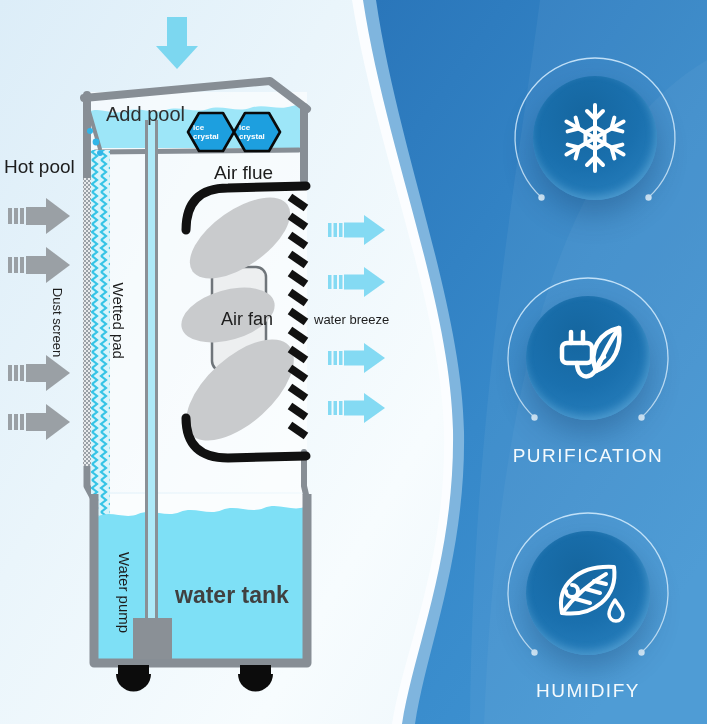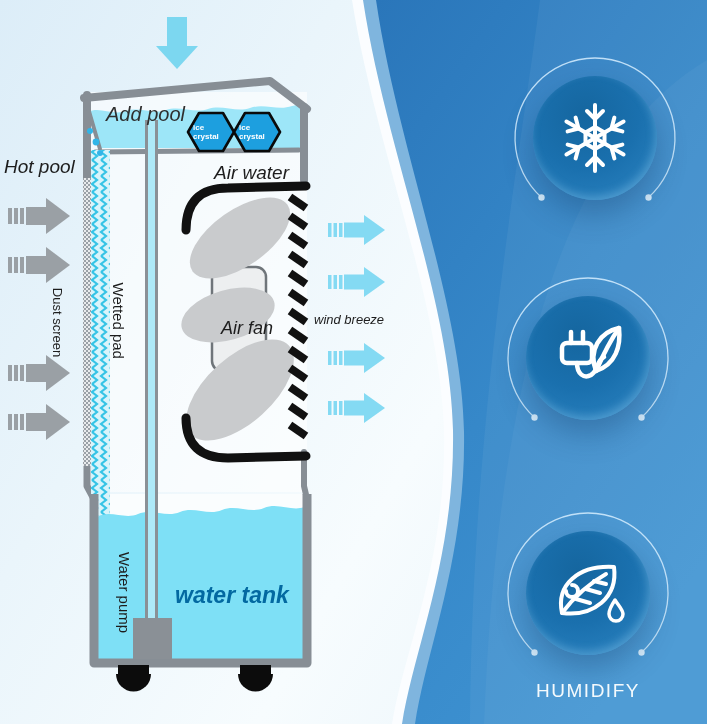--- a/index.html
+++ b/index.html
@@ -4,27 +4,27 @@
 <style>
   html,body{margin:0;padding:0;}
   body{
     width:707px;height:724px;position:relative;overflow:hidden;
     font-family:"Liberation Sans",sans-serif;
     background:linear-gradient(120deg,#dcedf8 0%,#eaf5fb 30%,#f7fcfe 60%,#e7f3fa 100%);
   }
   .abs{position:absolute;}
   svg{display:block;}
   
-  .lbl{position:absolute;color:#1d1d1d;white-space:nowrap;font-style:italic;}
+  .lbl{position:absolute;color:#1d1d1d;white-space:nowrap;}
   .lbl-hotwind{left:4px;top:156px;font-size:19px;}
   .lbl-addpool{left:106px;top:103px;font-size:20px;color:#2e2e2e;}
   .lbl-airflue{left:214px;top:162px;font-size:19px;}
-  .lbl-airfan{left:221px;top:309px;font-size:18px;margin-top:9px;}
+  .lbl-airfan{left:221px;top:309px;font-size:18px;}
   .lbl-coolbreeze{left:314px;top:312px;font-size:13px;}
-  .lbl-watertank{left:175px;top:582px;font-size:23px;font-weight:700;color:#0369a1;}
+  .lbl-watertank{left:175px;top:582px;font-size:23px;font-weight:700;color:#404040;}
   .vlabel{position:absolute;white-space:nowrap;text-align:center;transform:rotate(90deg);color:#1d1d1d;}
   .lbl-dustscreen{left:20px;top:315px;width:74px;font-size:13px;}
   .lbl-wettedpad{left:80px;top:312px;width:76px;font-size:15px;}
   .lbl-waterpump{left:82px;top:584px;width:84px;font-size:15px;}
   .hexlbl{position:absolute;width:36px;text-align:left;color:#ffffff;
           font-size:8px;line-height:1.15;font-weight:700;}
   .hexlbl.h1{left:193px;top:123px;}
   .hexlbl.h2{left:239px;top:123px;}
   
   .feature{position:absolute;width:200px;height:230px;}
@@ -213,23 +213,23 @@
   <g fill="#1d9fdf" stroke="#0a0a0a" stroke-width="2.6" stroke-linejoin="round">
     <polygon points="188,132 199,113 223,113 234,132 223,151 199,151"></polygon>
     <polygon points="234,132 245,113 269,113 280,132 269,151 245,151"></polygon>
   </g>
 </svg>
 
 <div class="lbl lbl-hotwind">Hot pool</div>
 <div class="vlabel lbl-dustscreen">Dust screen</div>
 <div class="vlabel lbl-wettedpad">Wetted pad</div>
 <div class="lbl lbl-addpool">Add pool</div>
-<div class="lbl lbl-airflue">Air water</div>
+<div class="lbl lbl-airflue">Air flue</div>
 <div class="lbl lbl-airfan">Air fan</div>
-<div class="lbl lbl-coolbreeze">wind breeze</div>
+<div class="lbl lbl-coolbreeze">water breeze</div>
 <div class="vlabel lbl-waterpump">Water pump</div>
 <div class="lbl lbl-watertank">water tank</div>
 <div class="hexlbl h1">ice crystal</div>
 <div class="hexlbl h2">ice crystal</div>
 
 <div class="feature f1">
   <svg class="ringsvg" width="200" height="170" viewBox="0 0 200 170">
     <path d="M153.5,144.5 A80,80 0 1 0 46.5,144.5" fill="none" stroke="rgba(215,238,255,0.85)" stroke-width="1.3"></path>
     <circle cx="46.5" cy="144.5" r="3.2" fill="#d6ecfb"></circle>
     <circle cx="153.5" cy="144.5" r="3.2" fill="#d6ecfb"></circle>
@@ -265,20 +265,21 @@
   <div class="disc">
     <svg width="82" height="82" viewBox="-41 -41 82 82" fill="none" stroke="#ffffff" stroke-width="4.5" stroke-linecap="round" stroke-linejoin="round">
       <line x1="-17" y1="-26" x2="-17" y2="-15"></line>
       <line x1="-5" y1="-26" x2="-5" y2="-15"></line>
       <rect x="-26" y="-15" width="30" height="20" rx="5"></rect>
       <path d="M-11,5 C-11,16 -4,21 3,17 C11,12 8,3 16,-1"></path>
       <path d="M8,13 C0,-8 12,-26 31,-30 C33,-12 28,6 8,13 Z"></path>
       <path d="M8,13 C15,-3 22,-17 31,-30"></path>
     </svg>
   </div>
+  <div class="cap">PURIFICATION</div>
 </div>
 
 <div class="feature f3">
   <svg class="ringsvg" width="200" height="170" viewBox="0 0 200 170">
     <path d="M153.5,144.5 A80,80 0 1 0 46.5,144.5" fill="none" stroke="rgba(215,238,255,0.85)" stroke-width="1.3"></path>
     <circle cx="46.5" cy="144.5" r="3.2" fill="#d6ecfb"></circle>
     <circle cx="153.5" cy="144.5" r="3.2" fill="#d6ecfb"></circle>
   </svg>
   <div class="disc">
     <svg width="82" height="82" viewBox="-41 -41 82 82" fill="none" stroke="#ffffff" stroke-width="4" stroke-linecap="round" stroke-linejoin="round">

